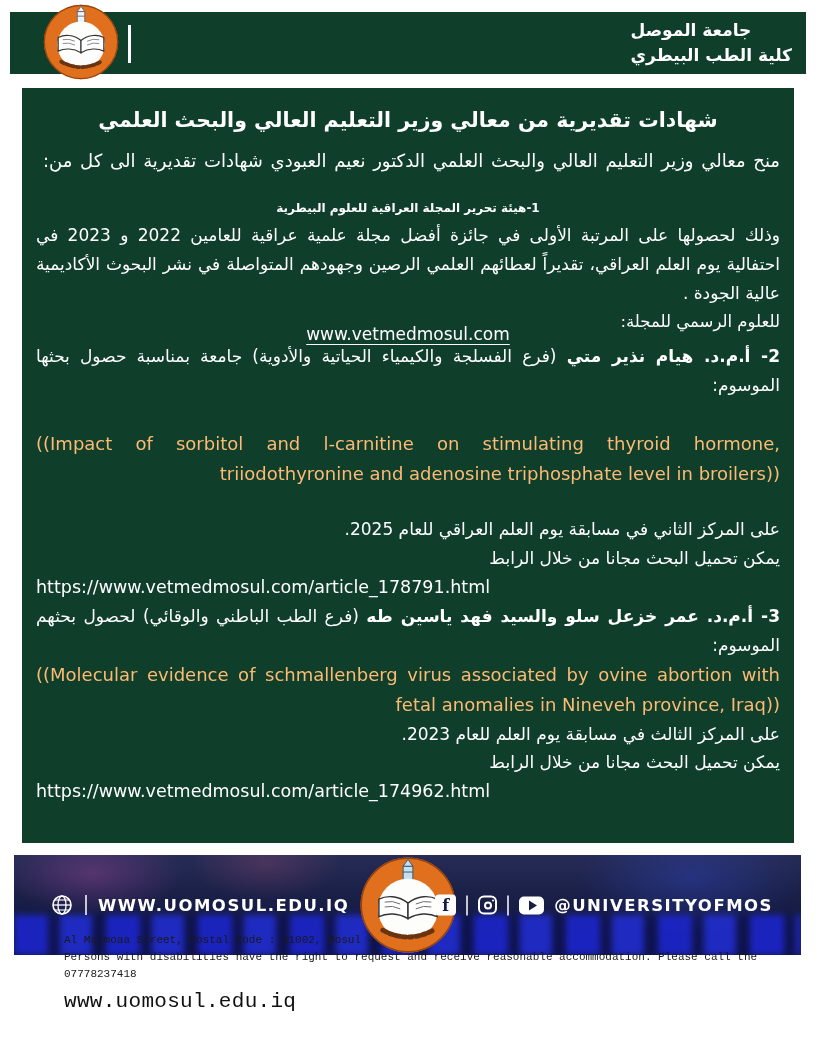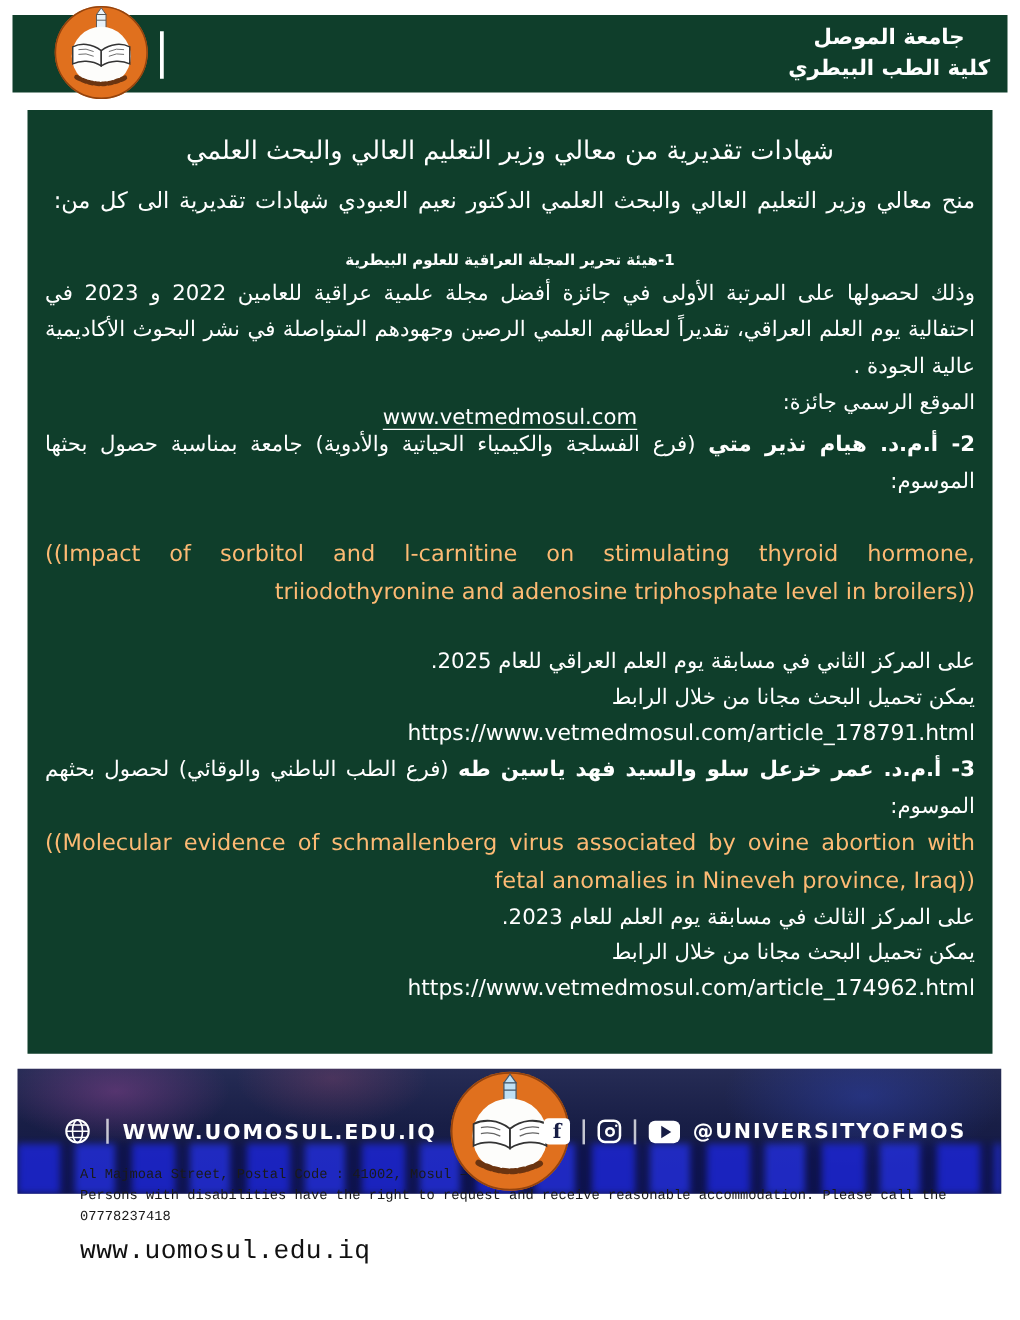--- a/index.html
+++ b/index.html
@@ -11,36 +11,36 @@
   *{margin:0;padding:0;box-sizing:border-box;}
   html,body{background:#fff;}
   body{font-family:"DejaVu Sans",sans-serif;}
   .page{position:relative;width:816px;height:1056px;background:#fff;overflow:hidden;}
 
   
   .topbar{position:absolute;left:10px;top:12px;width:796px;height:62px;background:var(--green,#0f3e2b);}
   .logo{display:block;}
   .logo-top{position:absolute;left:33px;top:-8px;width:76px;height:76px;z-index:3;}
   .topbar-divider{position:absolute;left:118px;top:13px;width:3px;height:38px;background:#fff;}
-  .topbar-text{position:absolute;right:14px;top:6px;text-align:center;color:#fff;font-weight:bold;font-size:17px;line-height:1.45;direction:rtl;}
+  .topbar-text{position:absolute;right:14px;top:6px;text-align:left;color:#fff;font-weight:bold;font-size:17px;line-height:1.45;direction:rtl;}
 
   
   .panel{position:absolute;left:22px;top:88px;width:772px;height:755px;background:var(--green,#0f3e2b);color:#fff;padding:10px 14px 8px 14px;overflow:hidden;}
-  .title{font-size:20.5px;font-weight:normal;text-align:center;direction:rtl;margin:10px 0 18px 0;letter-spacing:.2px;}
+  .title{font-size:20.5px;font-weight:bold;text-align:center;direction:rtl;margin:10px 0 18px 0;letter-spacing:.2px;}
   .intro{font-size:18px;text-align:right;direction:rtl;margin:0 0 30px 0;word-spacing:2px;}
   .s-head{font-size:12px;font-weight:bold;text-align:center;direction:rtl;margin:0 0 6px 0;}
   .body{font-size:17px;direction:rtl;line-height:1.7;}
   .just{text-align:justify;}
   .right{text-align:right;}
   .site-row{position:relative;height:30px;margin:2px 0 2px 0;font-size:16.5px;}
   .site-label{position:absolute;right:0;top:2px;direction:rtl;}
   .site-url{position:absolute;left:50%;top:2px;transform:translateX(-50%);color:#fff;text-decoration:underline;text-underline-offset:4px;font-size:17px;margin-top:12px;}
   .eng{direction:ltr;font-size:18px;line-height:1.65;text-align:justify;text-align-last:right;color:#fdba74;}
   .eng-gap{margin:30px 0 26px 0;}
-  .url-line{text-align:right;font-size:17.5px;direction:ltr;color:#fff;display:block;text-decoration:none;line-height:1.7;}
+  .url-line{text-align:left;font-size:17.5px;direction:ltr;color:#fff;display:block;text-decoration:none;line-height:1.7;}
 
   
   .banner{position:absolute;left:14px;top:855px;width:787px;height:100px;overflow:hidden;
     background:
       radial-gradient(130px 60px at 10% 18%, rgba(150,70,150,.45), transparent 70%),
       radial-gradient(110px 55px at 32% 8%, rgba(210,90,130,.22), transparent 70%),
       radial-gradient(160px 80px at 86% 22%, rgba(45,65,175,.5), transparent 70%),
       linear-gradient(180deg,#262c55 0%,#181e46 45%,#111649 100%);}
   .banner::after{content:"";position:absolute;left:0;right:0;bottom:0;height:40px;
     background:repeating-linear-gradient(90deg, rgba(28,38,210,.95) 0 34px, rgba(12,16,90,.55) 34px 46px, rgba(35,48,230,.85) 46px 78px, rgba(10,14,80,.6) 78px 92px);
@@ -89,21 +89,21 @@
     </div>
   </header>
 
   <main class="panel">
     <h1 class="title">شهادات تقديرية من معالي وزير التعليم العالي والبحث العلمي</h1>
     <p class="intro">منح معالي وزير التعليم العالي والبحث العلمي الدكتور نعيم العبودي شهادات تقديرية الى كل من:</p>
 
     <h2 class="s-head">1-هيئة تحرير المجلة العراقية للعلوم البيطرية</h2>
     <p class="body just" dir="rtl">وذلك لحصولها على المرتبة الأولى في جائزة أفضل مجلة علمية عراقية للعامين 2022 و 2023 في احتفالية يوم العلم العراقي، تقديراً لعطائهم العلمي الرصين وجهودهم المتواصلة في نشر البحوث الأكاديمية عالية الجودة .</p>
     <div class="site-row">
-      <span class="site-label">الموقع الرسمي جائزة:</span>
+      <span class="site-label">للعلوم الرسمي للمجلة:</span>
       <a class="site-url">www.vetmedmosul.com</a>
     </div>
 
     <p class="body just" dir="rtl"><b>2- أ.م.د. هيام نذير متي</b><span> (فرع الفسلجة والكيمياء الحياتية والأدوية) جامعة بمناسبة حصول بحثها الموسوم:</span></p>
     <p class="eng eng-gap">((Impact of sorbitol and l-carnitine on stimulating thyroid hormone, triiodothyronine and adenosine triphosphate level in broilers))</p>
     <p class="body right" dir="rtl">على المركز الثاني في مسابقة يوم العلم العراقي للعام 2025.</p>
     <p class="body right" dir="rtl">يمكن تحميل البحث مجانا من خلال الرابط</p>
     <a class="url-line">https://www.vetmedmosul.com/article_178791.html</a>
 
     <p class="body just" dir="rtl"><b>3- أ.م.د. عمر خزعل سلو والسيد فهد ياسين طه</b><span> (فرع الطب الباطني والوقائي) لحصول بحثهم الموسوم:</span></p>

